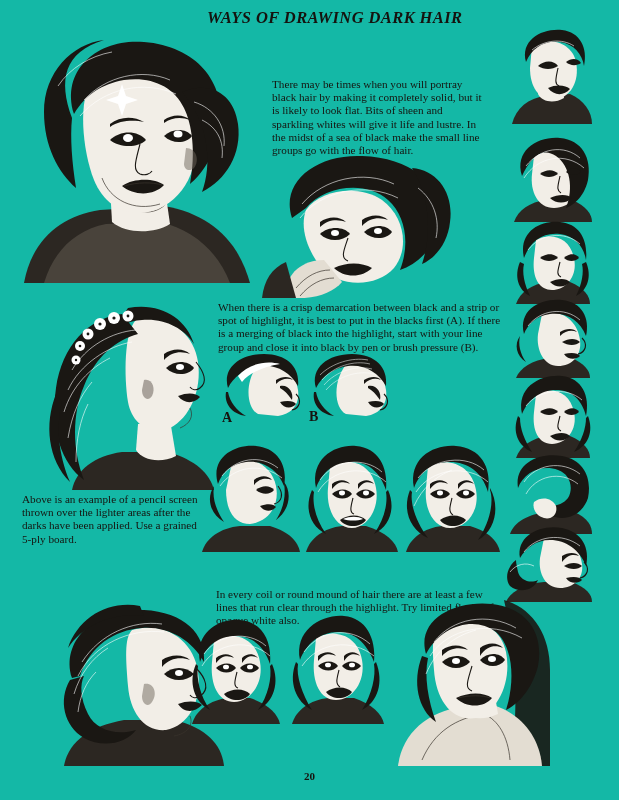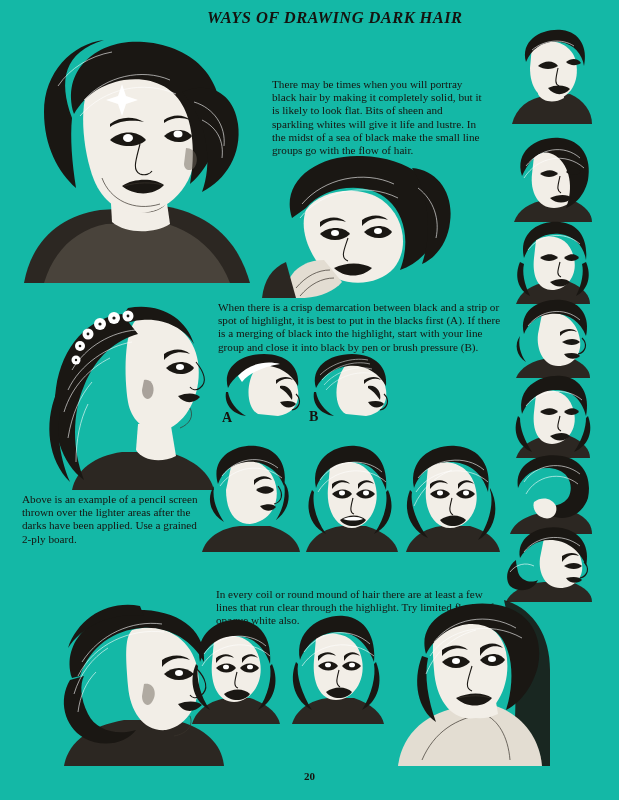--- a/index.html
+++ b/index.html
@@ -383,21 +383,21 @@
   <div class="illus" id="illus-thumb-6" style="left:504px; top:452px; width:92px; height:82px;">
     <svg viewBox="0 0 92 82" preserveAspectRatio="none">
       <path class="ink2" d="M6 82 C10 70 24 62 44 60 L70 60 C84 66 88 74 88 82 Z"></path>
       <path class="ink" d="M14 36 C10 12 34 0 58 4 C80 8 88 26 84 46 C80 58 70 66 58 66 C48 66 40 60 36 52 C46 56 58 54 64 46 C70 36 66 22 54 18 C38 12 20 20 14 36 Z"></path>
       <path class="stroke-hair" d="M20 30 C32 12 58 8 76 22"></path>
       <path class="stroke-hair" d="M22 42 C32 24 56 18 74 32"></path>
       <path class="skin" d="M30 50 C38 44 48 46 52 54 C54 62 48 68 40 66 C32 64 28 56 30 50 Z"></path>
     </svg>
   </div>
 
-  <div class="para" id="para-pencil">Above is an example of a pencil screen thrown over the lighter areas after the darks have been applied. Use a grained 2-ply board.</div>
+  <div class="para" id="para-pencil">Above is an example of a pencil screen thrown over the lighter areas after the darks have been applied. Use a grained 5-ply board.</div>
 
   <div class="para" id="para-coil">In every coil or round mound of hair there are at least a few lines that run clear through the highlight.  Try limited flecks of opaque white also.</div>
 
   <div class="illus" id="illus-thumb-7" style="left:498px; top:524px; width:98px; height:78px;">
     <svg viewBox="0 0 98 78" preserveAspectRatio="none">
       <path class="ink2" d="M8 78 C12 68 26 60 46 58 L74 58 C88 64 94 70 94 78 Z"></path>
       <path class="skin" d="M46 14 C66 8 82 22 84 40 C86 54 76 64 62 64 C48 64 40 50 42 34 Z"></path>
       <path class="ink" d="M22 34 C18 12 42 0 64 4 C84 8 92 24 88 42 C82 26 68 16 52 16 C38 16 28 24 22 34 Z"></path>
       <path class="ink" d="M18 36 C10 42 6 54 12 62 C22 70 36 66 40 56 C32 60 22 56 20 48 C19 43 18 39 18 36 Z"></path>
       <path class="stroke-hair" d="M26 28 C38 12 64 8 82 22"></path>

